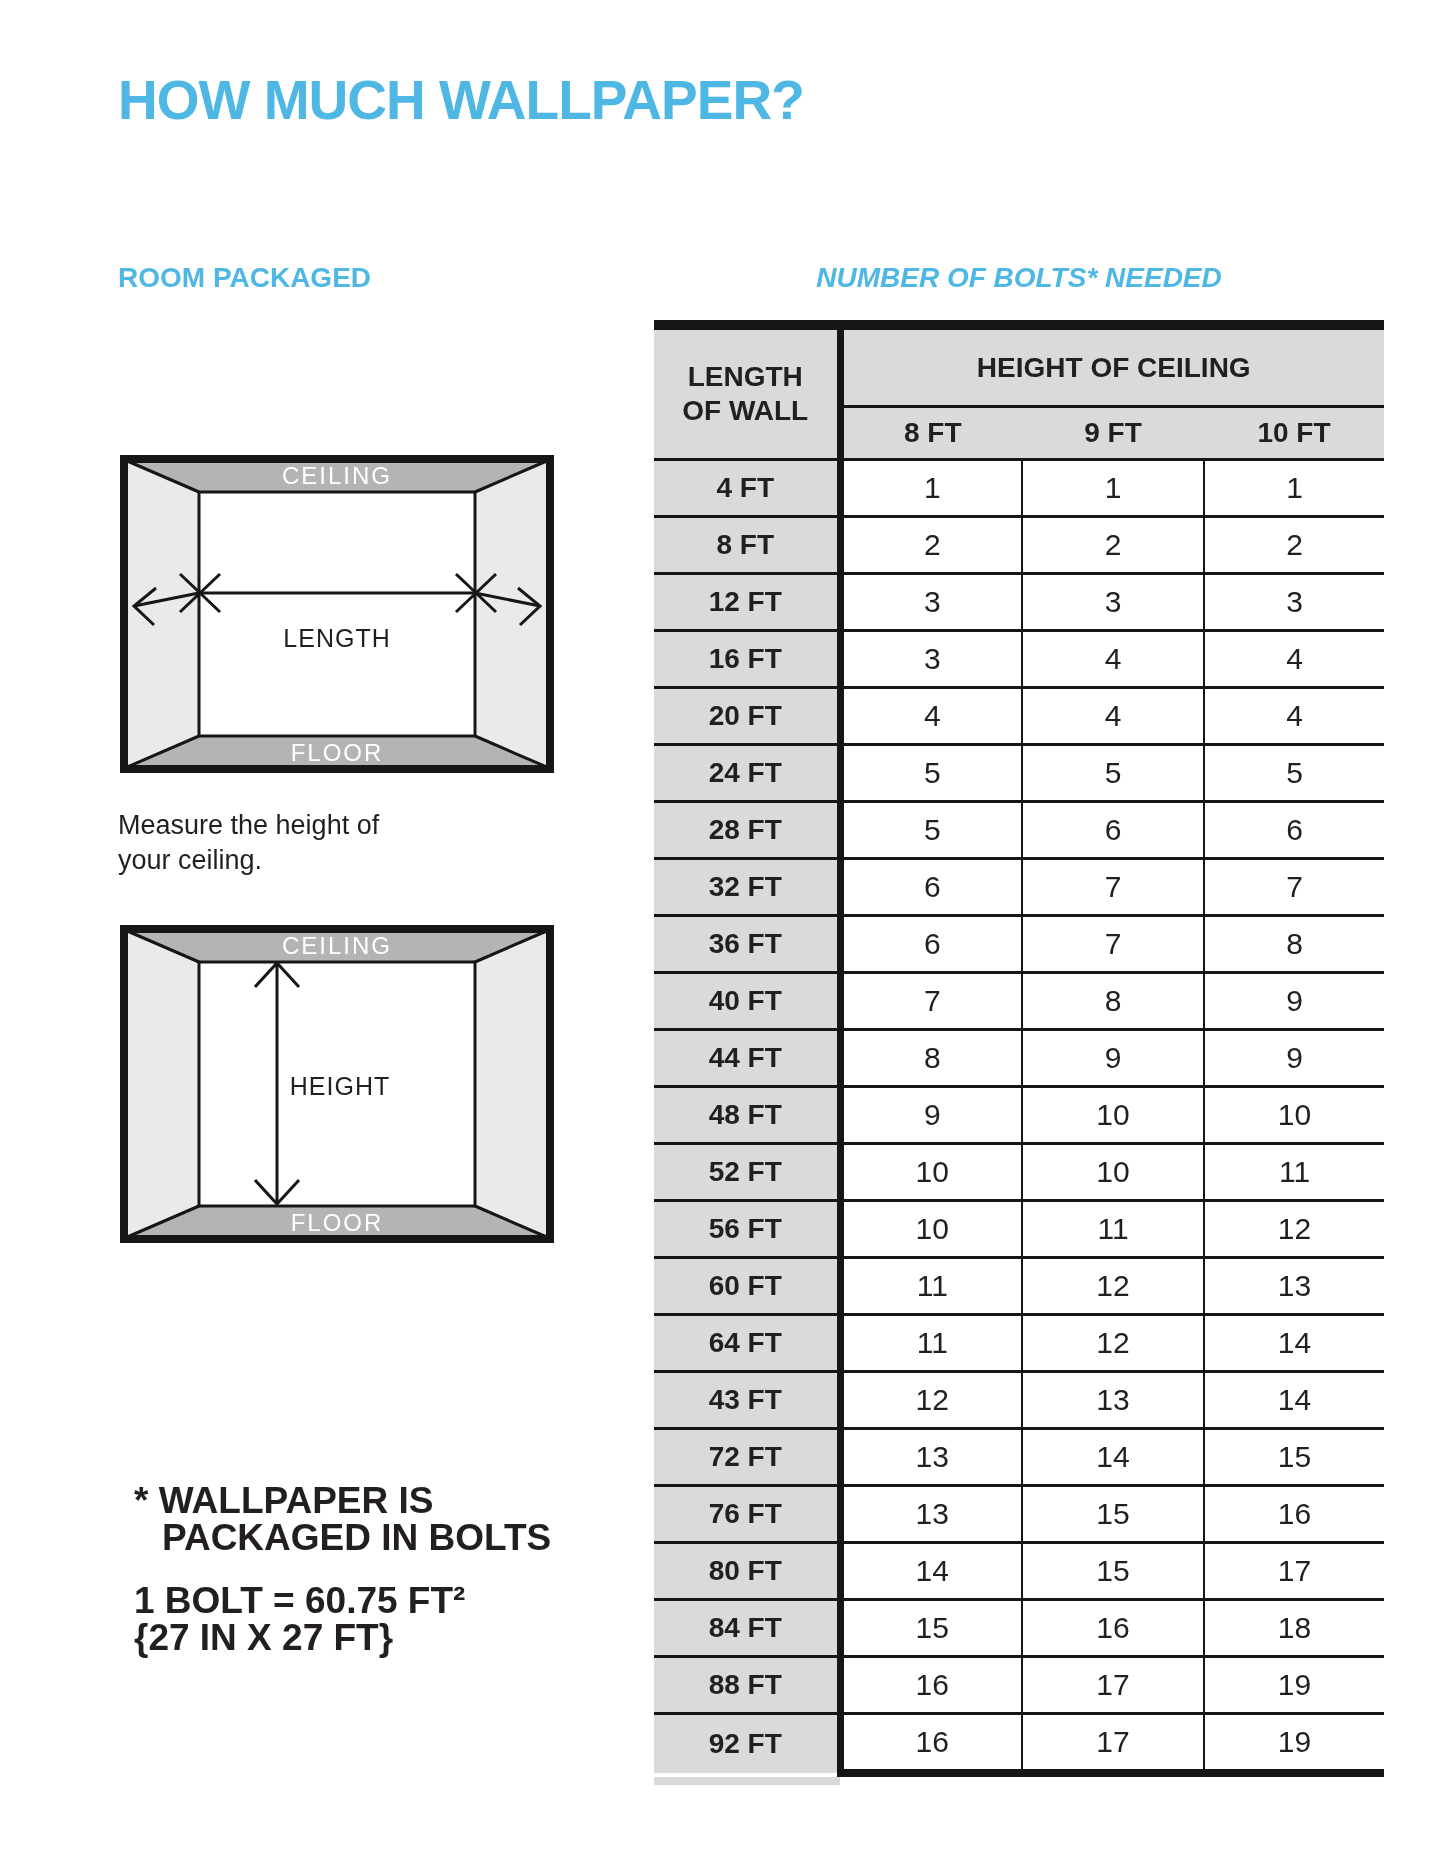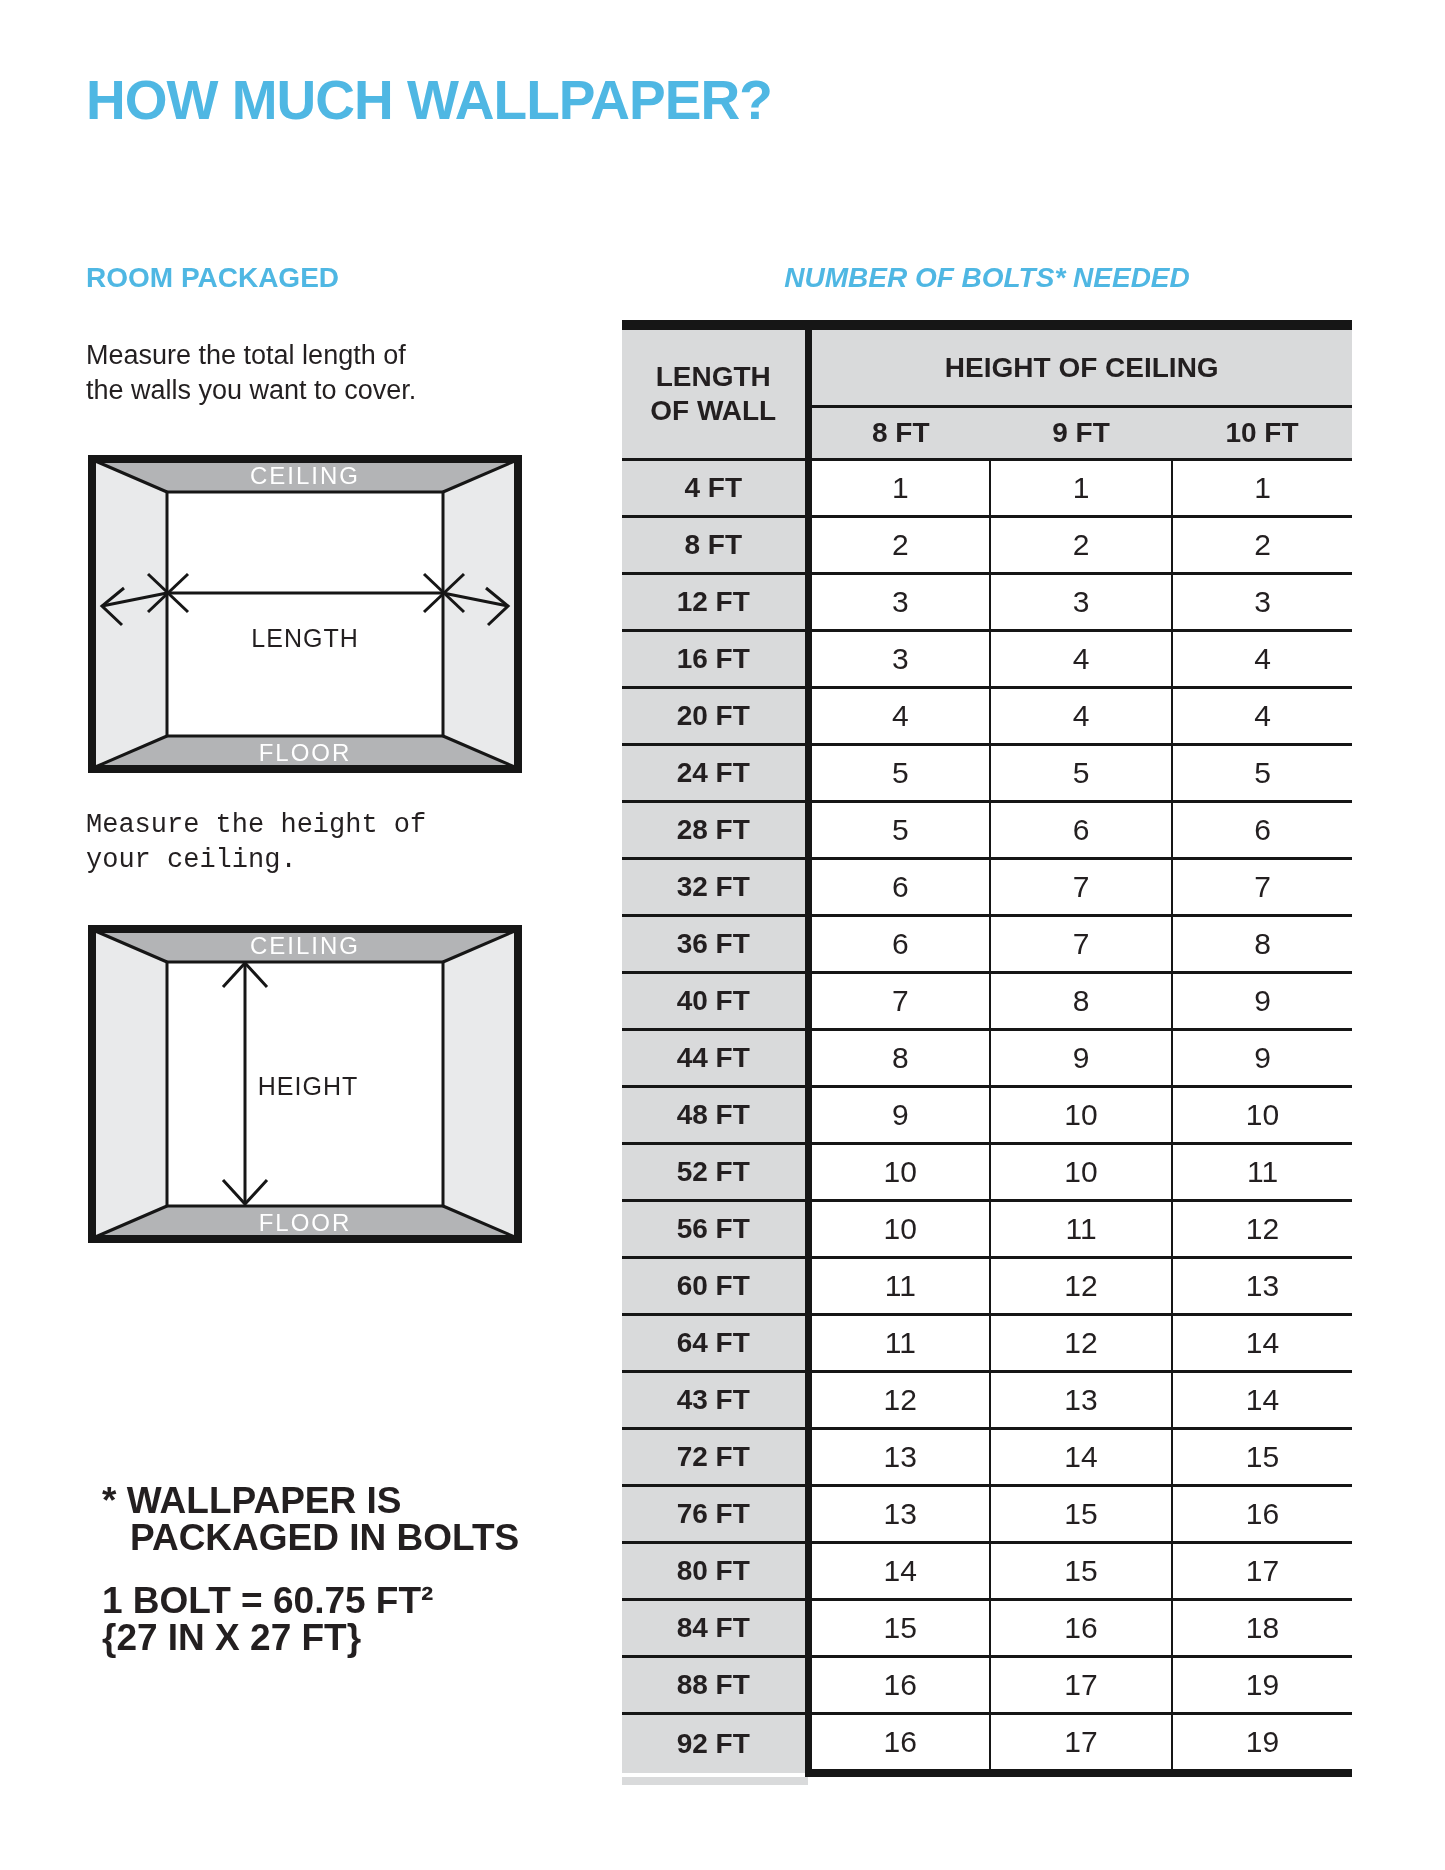--- a/index.html
+++ b/index.html
@@ -8,34 +8,35 @@
     --line:#161616;
     --cellgray:#d9dadb;
     --ceilgray:#b3b4b6;
     --wallgray:#e9eaeb;
   }
   html,body{margin:0;padding:0;background:#fff;}
   .page{
     position:relative;width:1403px;height:1870px;background:#fff;
     font-family:"Liberation Sans","DejaVu Sans",sans-serif;color:var(--ink);
     overflow:hidden;
+    margin-left:32px;
   }
   .title{
     position:absolute;left:86px;top:68px;
     font-size:55px;font-weight:bold;color:var(--blue);letter-spacing:-1px;
   }
   .sec-heading{font-size:28px;font-weight:bold;color:var(--blue);letter-spacing:0;}
   #room-heading{position:absolute;left:86px;top:262px;}
   #bolts-heading{position:absolute;left:622px;top:262px;width:730px;text-align:center;font-style:italic;}
   .para{
     position:absolute;left:86px;font-size:27px;line-height:35px;
     white-space:pre-line;color:var(--ink);
   }
   #para-length{top:338px;}
-  #para-height{top:808px;font-family:Liberation Mono, monospace;}
+  #para-height{top:808px;}
   #para-chart{top:1278px;}
   .footnote{
     position:absolute;left:102px;font-size:37px;font-weight:bold;
     line-height:37px;white-space:pre-line;color:var(--ink);
   }
   #footnote-bolts{top:1482px;padding-left:28px;text-indent:-28px;}
   #footnote-eq{top:1582px;}
   .diagram{position:absolute;left:88px;width:434px;height:318px;}
   #diagram-length{top:455px;}
   #diagram-height{top:925px;}
@@ -71,22 +72,20 @@
 </head>
 <body>
 
 <div class="page">
 
   <div class="title">HOW MUCH WALLPAPER?</div>
 
   <div class="sec-heading" id="room-heading">ROOM PACKAGED</div>
   <div class="sec-heading" id="bolts-heading">NUMBER OF BOLTS* NEEDED</div>
 
-  <div class="para" id="para-length">Measure the total length of
-the walls you want to cover.</div>
 
   <svg class="diagram" id="diagram-length" viewBox="0 0 434 318">
     <polygon points="5,5 429,5 355,37 79,37" fill="#b3b4b6"></polygon>
     <polygon points="79,281 355,281 429,313 5,313" fill="#b3b4b6"></polygon>
     <polygon points="5,5 79,37 79,281 5,313" fill="#e9eaeb"></polygon>
     <polygon points="429,5 355,37 355,281 429,313" fill="#e9eaeb"></polygon>
     <rect x="79" y="37" width="276" height="244" fill="#ffffff" stroke="#161616" stroke-width="3"></rect>
     <g stroke="#161616" stroke-width="3">
       <line x1="5" y1="5" x2="79" y2="37"></line>
       <line x1="429" y1="5" x2="355" y2="37"></line>

